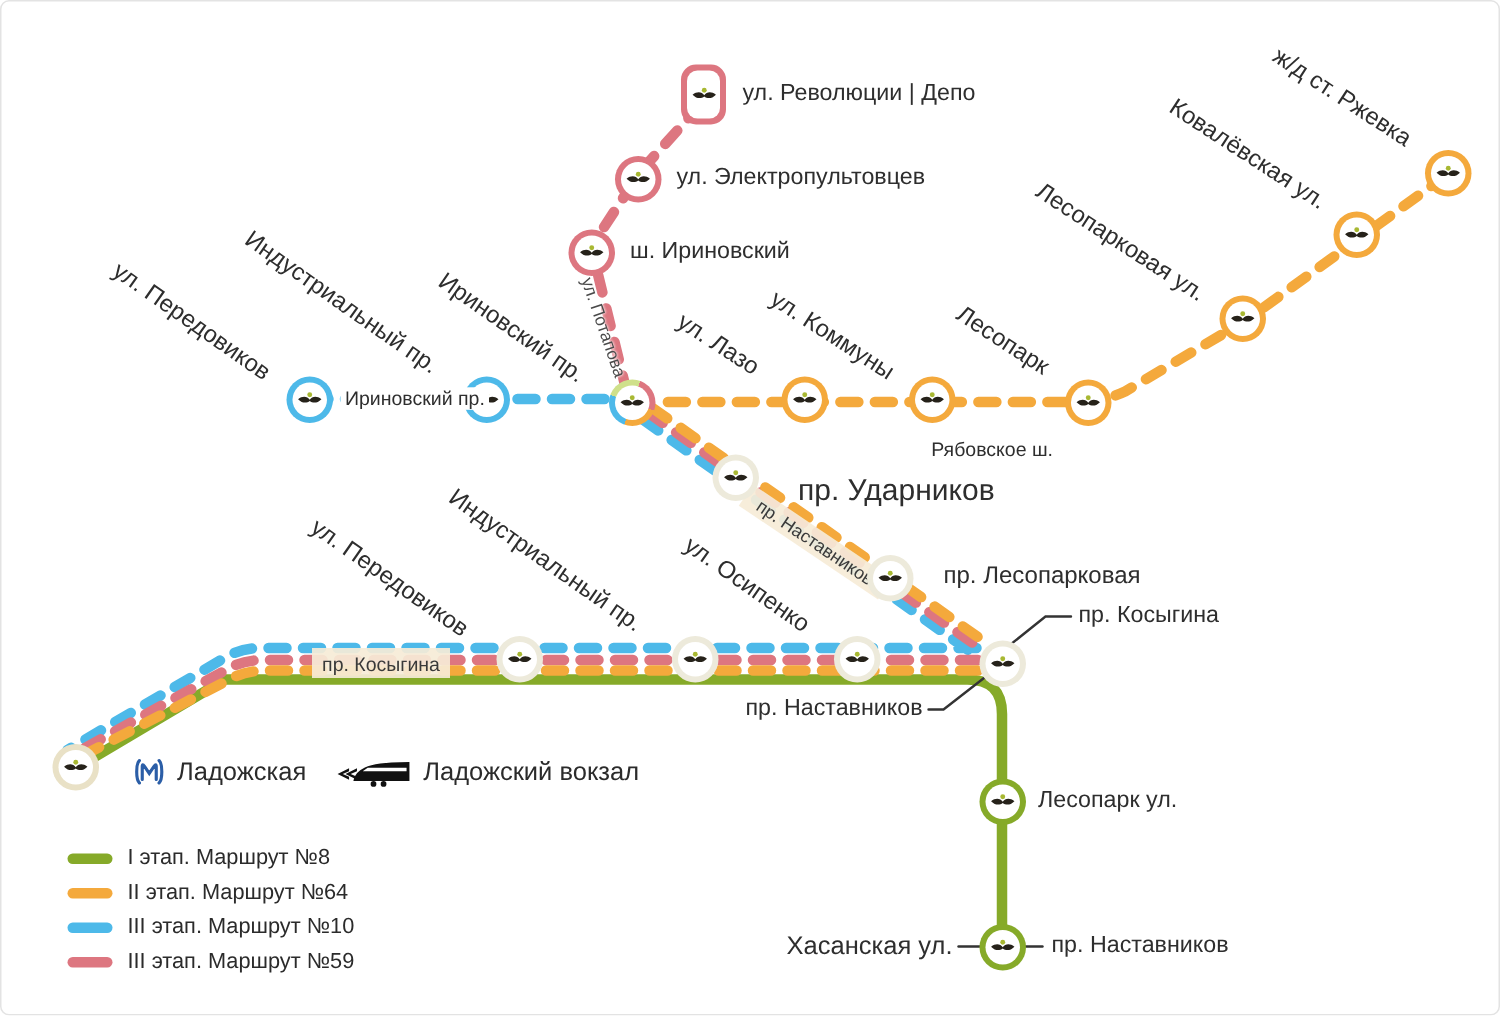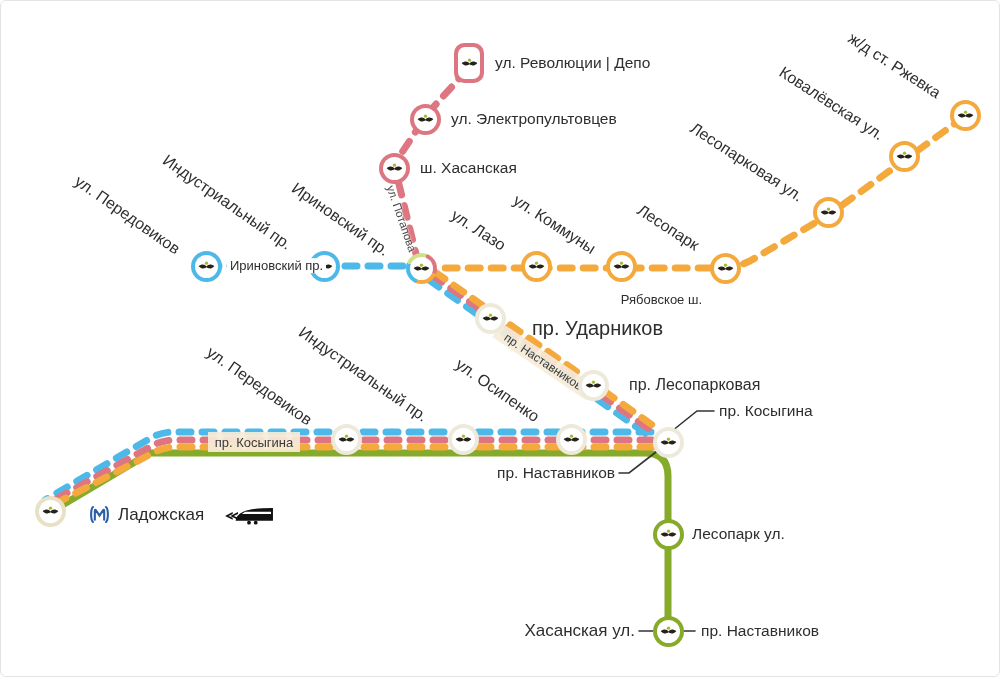--- a/index.html
+++ b/index.html
@@ -281,21 +281,21 @@
             <svg class="bird" width="17" height="10" viewBox="0 0 24 14">
               <use href="#bird"></use>
             </svg>
           </div>
         </div>
       </div>
     </div>
   <div id="labels">
       <div class="map-label" style="left: 494px; top: 62px; font-size: 15.5px;">ул. Революции | Депо</div>
       <div class="map-label" style="left: 450px; top: 118px; font-size: 15.5px;">ул. Электропультовцев</div>
-      <div class="map-label" style="left: 419px; top: 167px; font-size: 15.5px;">ш. Хасанская</div>
+      <div class="map-label" style="left: 419px; top: 167px; font-size: 15.5px;">ш. Ириновский</div>
       <div class="map-label whitebg" style="left: 226px; top: 265px; font-size: 13px;">Ириновский пр.</div>
       <div class="map-label align-right whitebg" style="left: 704px; top: 267px; font-size: 13px; margin-top: 32px;">Рябовское ш.</div>
       <div class="map-label" style="left: 531px; top: 317px; font-size: 20px; margin-top: 10px;">пр. Ударников</div>
       <div class="map-label" style="left: 628px; top: 384px; font-size: 16px;">пр. Лесопарковая</div>
       <div class="map-label" style="left: 691px; top: 533px; font-size: 15.5px;">Лесопарк ул.</div>
       <div class="map-label align-right" style="left: 634px; top: 630px; font-size: 17px;">Хасанская ул.</div>
       <div class="map-label" style="left: 700px; top: 630px; font-size: 15.5px;">пр. Наставников</div>
       <div class="map-label" style="left: 718px; top: 410px; font-size: 15.5px;">пр. Косыгина</div>
       <div class="map-label align-right" style="left: 614px; top: 472px; font-size: 15.5px;">пр. Наставников</div>
       <div class="rot-label" style="left: 80px; top: 172px; font-size: 16px; transform: rotate(35deg);">ул. Передовиков</div>
@@ -325,15 +325,34 @@
     <span class="train-icon" style="margin-left:12px;">
       <svg width="50" height="23" viewBox="0 0 52 24" fill="#111">
         <path d="M1,13.5 L9,9.5 V11.6 L4.6,13.5 L9,15.4 V17.5 Z"></path>
         <path d="M6.5,13.5 L14.5,9.5 V11.6 L10.1,13.5 L14.5,15.4 V17.5 Z"></path>
         <path d="M12,18.5 Q12.5,12.5 20,9 Q28,5.2 51,5.2 V18.5 Z"></path>
         <path d="M22,9.2 H49 V11.6 H18.5 Z" fill="#fff"></path>
         <circle cx="26" cy="20.5" r="2"></circle>
         <circle cx="33" cy="20.5" r="2"></circle>
       </svg>
     </span>
+    <span class="ic-text">Ладожский вокзал</span>
   </div>
 
+  <div class="legend" id="legend">
+      <div class="legend-row">
+        <span class="legend-swatch" style="background: rgb(134, 170, 41);"></span>
+        <span class="legend-label">I этап. Маршрут №8</span>
+      </div>
+      <div class="legend-row">
+        <span class="legend-swatch" style="background: rgb(244, 169, 60);"></span>
+        <span class="legend-label">II этап. Маршрут №64</span>
+      </div>
+      <div class="legend-row">
+        <span class="legend-swatch" style="background: rgb(77, 185, 233);"></span>
+        <span class="legend-label">III этап. Маршрут №10</span>
+      </div>
+      <div class="legend-row">
+        <span class="legend-swatch" style="background: rgb(221, 118, 128);"></span>
+        <span class="legend-label">III этап. Маршрут №59</span>
+      </div>
+    </div>
 </div>
 
 </body></html>

